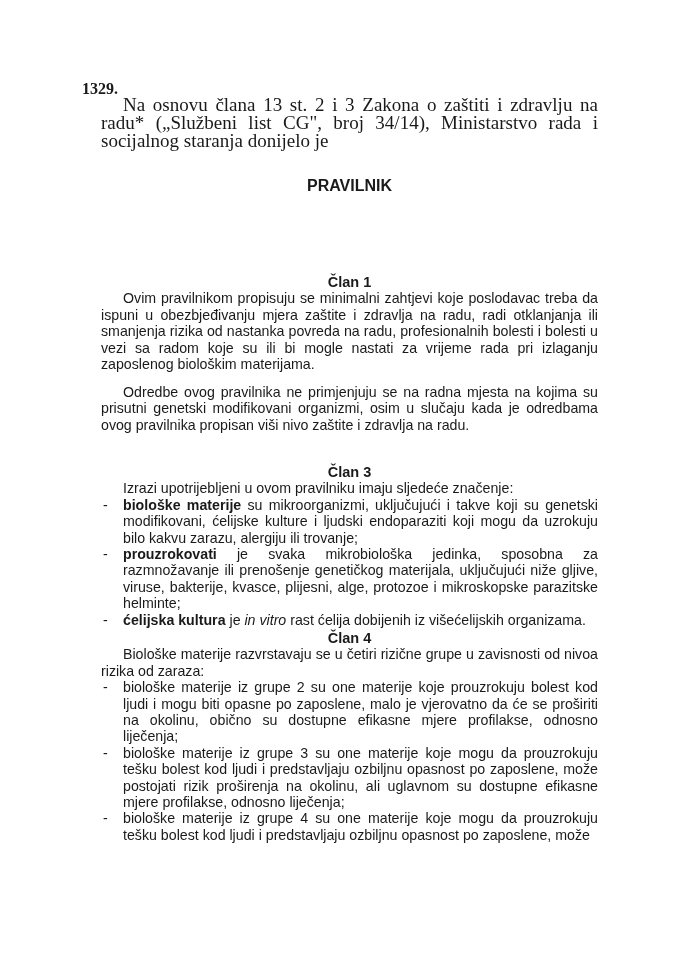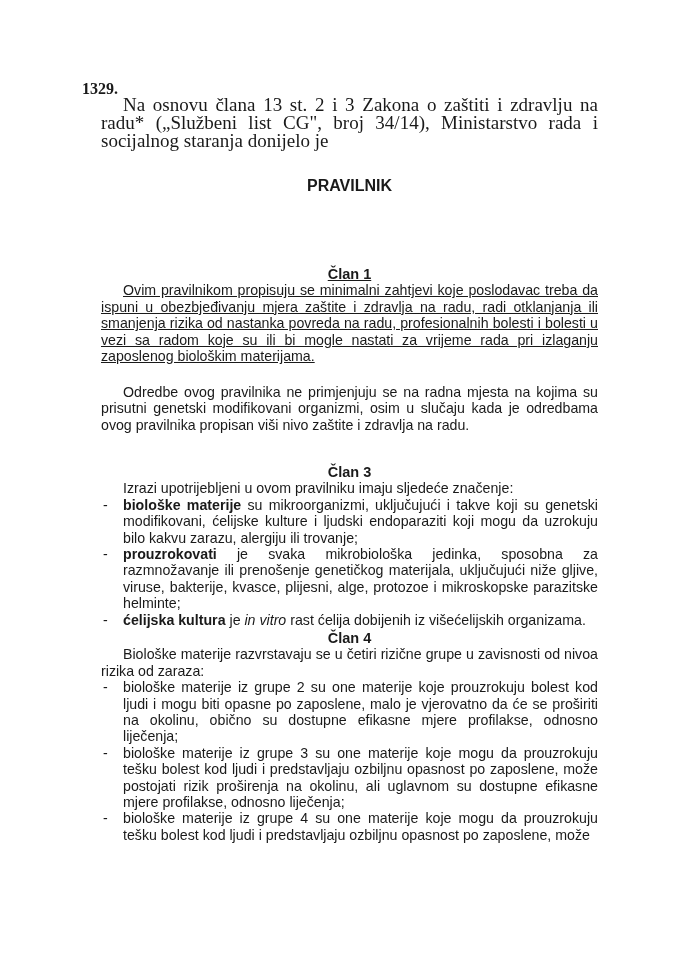--- a/index.html
+++ b/index.html
@@ -24,21 +24,21 @@
   <div class="num">1329.</div>
 
   <div class="body intro">
     <p class="p">Na osnovu člana 13 st. 2 i 3 Zakona o zaštiti i zdravlju na radu* („Službeni list CG", broj 34/14), Ministarstvo rada i socijalnog staranja donijelo je</p>
   </div>
 
   <div class="title">
     <div>PRAVILNIK</div>
   </div>
 
-  <div class="art" style="top:266px;text-decoration:underline;">
+  <div class="art" style="top:274px;">
     <p class="head">Član 1</p>
     <p class="p">Ovim pravilnikom propisuju se minimalni zahtjevi koje poslodavac treba da ispuni u obezbjeđivanju mjera zaštite i zdravlja na radu, radi otklanjanja ili smanjenja rizika od nastanka povreda na radu, profesionalnih bolesti i bolesti u vezi sa radom koje su ili  bi mogle nastati za vrijeme rada pri izlaganju zaposlenog biološkim materijama.</p>
   </div>
 
   <div class="art" style="top:384px;">
     <p class="p">Odredbe ovog pravilnika ne primjenjuju se na radna mjesta na kojima su prisutni genetski modifikovani organizmi, osim u slučaju kada je odredbama ovog pravilnika propisan viši nivo zaštite i zdravlja na radu.</p>
   </div>
 
   <div class="art" style="top:464px;">
     <p class="head">Član 3</p>

